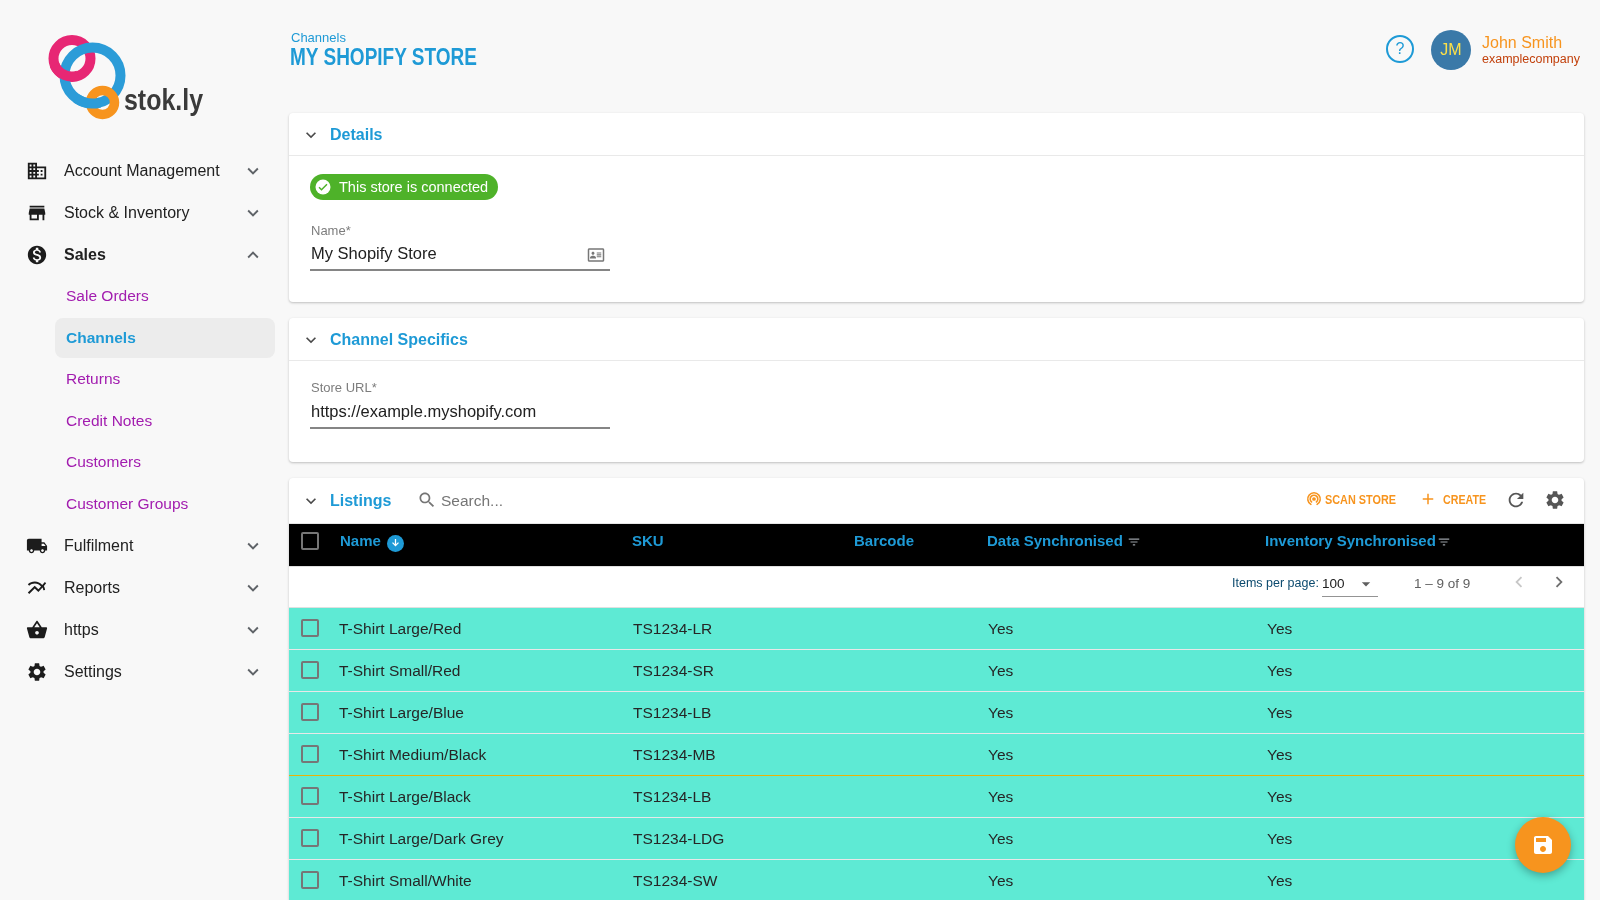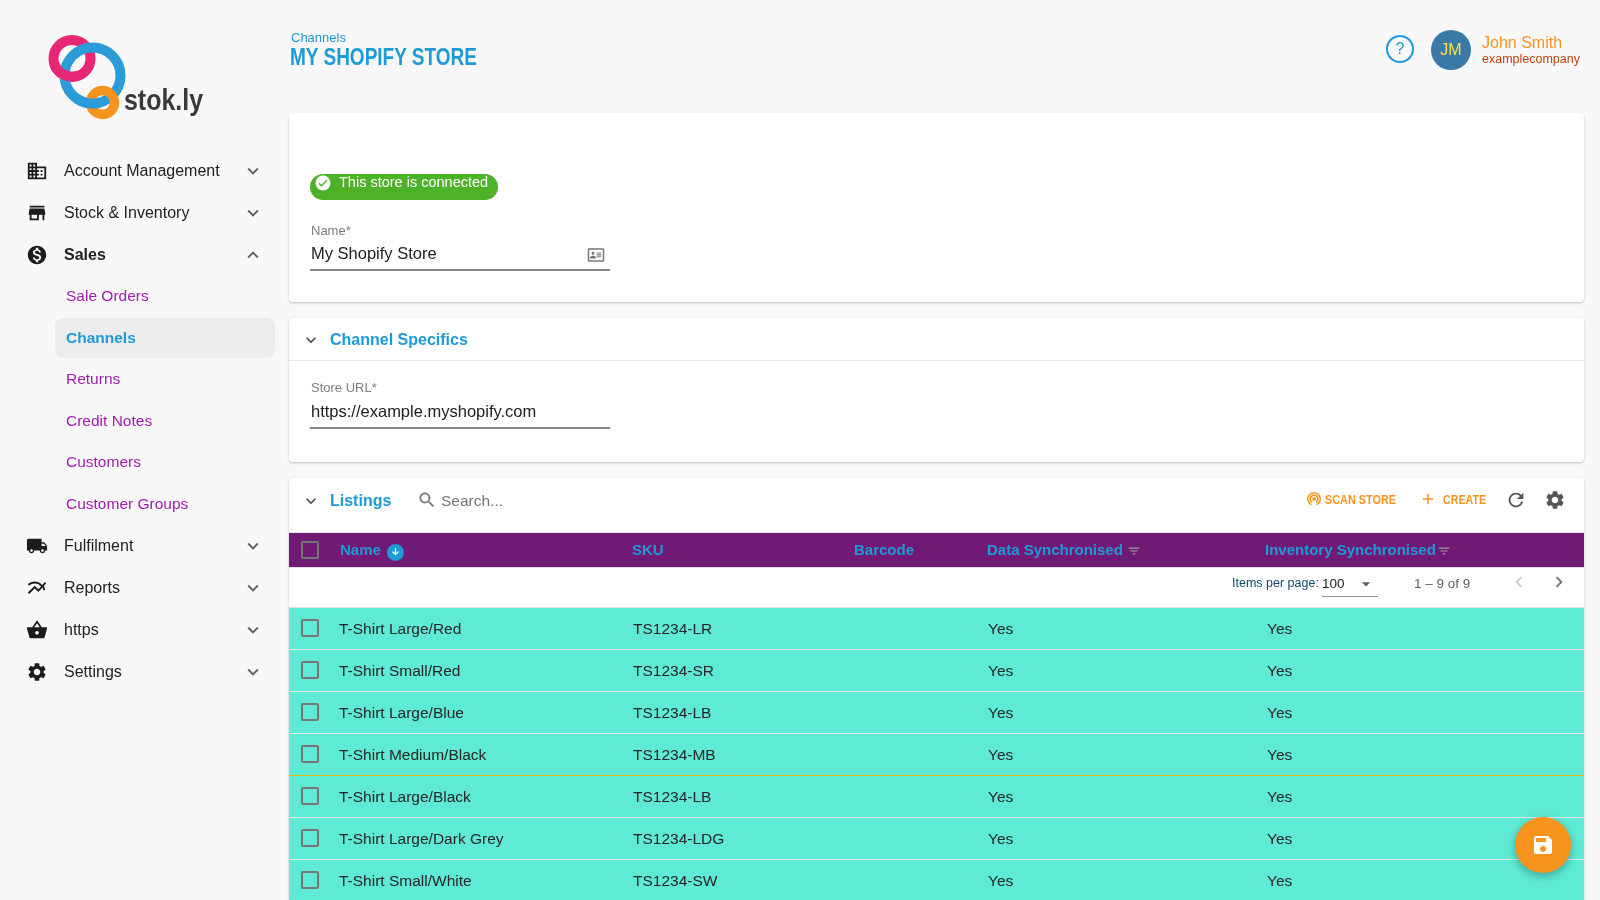--- a/index.html
+++ b/index.html
@@ -106,21 +106,27 @@
 <div class="abs" style="left:291px;top:30px;font-size:13px;color:#1e9ad6">Channels</div>
 <svg class="abs" style="left:290px;top:44px" width="200" height="28" viewBox="0 0 200 28">
     <text x="0" y="21" font-size="24" font-weight="bold" fill="#1e9ad6" textLength="187" lengthAdjust="spacingAndGlyphs">MY SHOPIFY STORE</text>
   </svg>
 <div class="abs" style="left:1386px;top:35px;width:28px;height:28px;border:2px solid #1e9ad6;border-radius:50%;color:#1e9ad6;font-size:16px;text-align:center;line-height:24px">?</div>
 <div class="abs" style="left:1431px;top:30px;width:40px;height:40px;border-radius:50%;background:#3a79a8;color:#fde047;font-size:16px;display:flex;align-items:center;justify-content:center">JM</div>
 <div class="abs" style="left:1482px;top:34px;font-size:16px;color:#f7941e">John Smith</div>
 <div class="abs" style="left:1482px;top:52px;font-size:12.5px;color:#c2410c">examplecompany</div>
 
 <div class="card" style="top:113px;height:189px">
-  <div class="abs" style="left:21px;top:61px;height:26px;border-radius:13px;background:#4eb229;display:flex;align-items:flex-start;padding:0 10px 0 4px">
+  <div class="chead">
+      <svg class="chev" viewBox="0 0 24 24">
+        <path d="M7.41 8.59 12 13.17l4.59-4.58L18 10l-6 6-6-6 1.41-1.41z"></path>
+      </svg>
+      <span class="ctitle">Details</span>
+    </div>
+  <div class="abs" style="left:21px;top:61px;height:26px;border-radius:13px;background:#4eb229;display:flex;align-items:center;padding:0 10px 0 4px">
     <svg width="18" height="18" viewBox="0 0 24 24" style="margin-right:7px">
         <circle cx="12" cy="12" r="10" fill="#fff"></circle>
         <path d="M10 14.2 7.4 11.6l-1.4 1.4 4 4 8-8-1.4-1.4z" fill="#4eb229"></path>
       </svg>
     <span style="color:#fff;font-size:14.5px">This store is connected</span>
   </div>
   <div class="lbl" style="left:22px;top:110px">Name*</div>
   <div class="inp" style="left:22px;top:131px">My Shopify Store</div>
   <div class="uline" style="left:21px;top:156px"></div>
   <svg class="abs" style="left:298px;top:133px" width="18" height="18" viewBox="0 0 24 24" fill="#777">
@@ -164,21 +170,21 @@
     <svg class="abs" style="left:1154px;top:15px" width="46" height="14" viewBox="0 0 46 14">
         <text x="0" y="11" font-size="13.5" font-weight="bold" fill="#f7941e" textLength="43" lengthAdjust="spacingAndGlyphs">CREATE</text>
       </svg>
     <svg class="abs" style="left:1216px;top:11px" width="22" height="22" viewBox="0 0 24 24" fill="#565656">
         <path d="M17.65 6.35C16.2 4.9 14.21 4 12 4c-4.42 0-7.99 3.58-7.99 8s3.57 8 7.99 8c3.73 0 6.84-2.55 7.73-6h-2.08c-.82 2.33-3.04 4-5.65 4-3.31 0-6-2.69-6-6s2.69-6 6-6c1.66 0 3.14.69 4.22 1.78L13 11h7V4l-2.35 2.35z"></path>
       </svg>
     <svg class="abs" style="left:1255px;top:11px" width="22" height="22" viewBox="0 0 24 24" fill="#565656">
         <path d="M19.14 12.94c.04-.3.06-.61.06-.94 0-.32-.02-.64-.07-.94l2.03-1.58c.18-.14.23-.41.12-.61l-1.92-3.32c-.12-.22-.37-.29-.59-.22l-2.39.96c-.5-.38-1.03-.7-1.62-.94l-.36-2.54c-.04-.24-.24-.41-.48-.41h-3.84c-.24 0-.43.17-.47.41l-.36 2.54c-.59.24-1.13.57-1.62.94l-2.39-.96c-.22-.08-.47 0-.59.22L2.74 8.87c-.12.21-.08.47.12.61l2.03 1.58c-.05.3-.09.63-.09.94s.02.64.07.94l-2.03 1.58c-.18.14-.23.41-.12.61l1.92 3.32c.12.22.37.29.59.22l2.39-.96c.5.38 1.03.7 1.62.94l.36 2.54c.05.24.24.41.48.41h3.84c.24 0 .44-.17.47-.41l.36-2.54c.59-.24 1.13-.56 1.62-.94l2.39.96c.22.08.47 0 .59-.22l1.92-3.32c.12-.22.07-.47-.12-.61l-2.01-1.58zM12 15.6c-1.98 0-3.6-1.62-3.6-3.6s1.62-3.6 3.6-3.6 3.6 1.62 3.6 3.6-1.62 3.6-3.6 3.6z"></path>
       </svg>
   </div>
-  <div style="position:absolute;top:54px;left:0;right:0;height:36px;background:#701a75;border-top:1px solid #e6e6e6;border-bottom:1px solid #e0e0e0">
+  <div style="position:absolute;top:45px;left:0;right:0;height:44px;background:#000000;border-top:1px solid #e6e6e6;border-bottom:1px solid #e0e0e0">
     <div class="rcb" style="left:12px;top:8px"></div>
     <span class="abs" style="left:51px;top:8px;font-size:15px;font-weight:bold;color:#1e9ad6">Name</span>
     <svg class="abs" style="left:98px;top:11px" width="17" height="17" viewBox="0 0 24 24">
         <circle cx="12" cy="12" r="12" fill="#1e9ad6"></circle>
         <path d="M12 5.5v9.5M7.8 10.8 12 15l4.2-4.2" stroke="#fff" stroke-width="1.8" fill="none"></path>
       </svg>
     <span class="abs" style="left:343px;top:8px;font-size:15px;font-weight:bold;color:#1e9ad6">SKU</span>
     <span class="abs" style="left:565px;top:8px;font-size:15px;font-weight:bold;color:#1e9ad6">Barcode</span>
     <span class="abs" style="left:698px;top:8px;font-size:15px;font-weight:bold;color:#1e9ad6">Data Synchronised</span>
     <svg class="abs" style="left:838px;top:11px" width="14" height="14" viewBox="0 0 24 24" fill="#9aa0a6">

